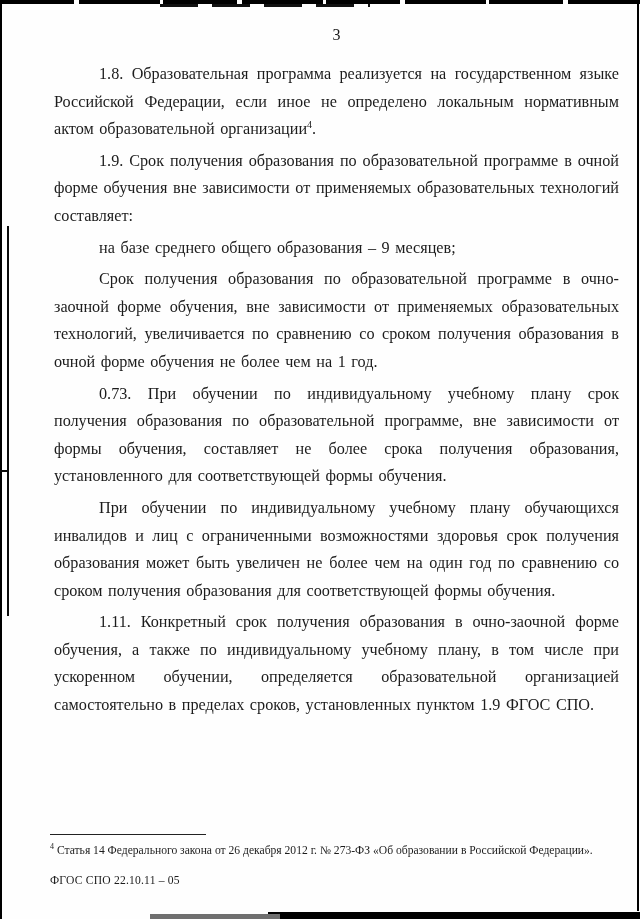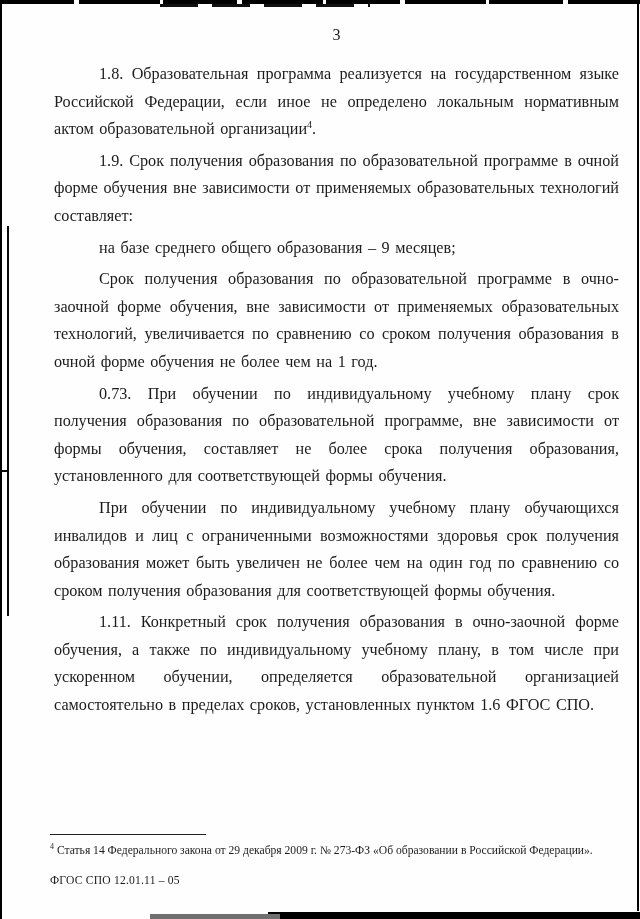--- a/index.html
+++ b/index.html
@@ -91,23 +91,23 @@
 
   <div class="page-number">3</div>
 
   <div class="content">
     <p><span>1.8. Образовательная программа реализуется на государственном языке Российской Федерации, если иное не определено локальным нормативным актом образовательной организации</span><sup class="fn-ref">4</sup><span>.</span></p>
     <p>1.9. Срок получения образования по образовательной программе в очной форме обучения вне зависимости от применяемых образовательных технологий составляет:</p>
     <p class="term">на базе среднего общего образования – 9 месяцев;</p>
     <p>Срок получения образования по образовательной программе в очно-заочной форме обучения, вне зависимости от применяемых образовательных технологий, увеличивается по сравнению со сроком получения образования в очной форме обучения не более чем на 1 год.</p>
     <p>0.73. При обучении по индивидуальному учебному плану срок получения образования по образовательной программе, вне зависимости от формы обучения, составляет не более срока получения образования, установленного для соответствующей формы обучения.</p>
     <p>При обучении по индивидуальному учебному плану обучающихся инвалидов и лиц с ограниченными возможностями здоровья срок получения образования может быть увеличен не более чем на один год по сравнению со сроком получения образования для соответствующей формы обучения.</p>
-    <p>1.11. Конкретный срок получения образования в очно-заочной форме обучения, а также по индивидуальному учебному плану, в том числе при ускоренном обучении, определяется образовательной организацией самостоятельно в пределах сроков, установленных пунктом 1.6 ФГОС СПО.</p>
+    <p>1.11. Конкретный срок получения образования в очно-заочной форме обучения, а также по индивидуальному учебному плану, в том числе при ускоренном обучении, определяется образовательной организацией самостоятельно в пределах сроков, установленных пунктом 1.9 ФГОС СПО.</p>
   </div>
 
   <div class="footnote">
     <div class="footnote-rule"></div>
-    <div><sup>4</sup><span> Статья 14 Федерального закона от 29 декабря 2009 г. № 273-ФЗ «Об образовании в Российской Федерации».</span></div>
+    <div><sup>4</sup><span> Статья 14 Федерального закона от 26 декабря 2012 г. № 273-ФЗ «Об образовании в Российской Федерации».</span></div>
   </div>
 
-  <div class="doc-footer">ФГОС СПО 12.01.11 – 05</div>
+  <div class="doc-footer">ФГОС СПО 22.10.11 – 05</div>
 
 </div>
 
 </body></html>

